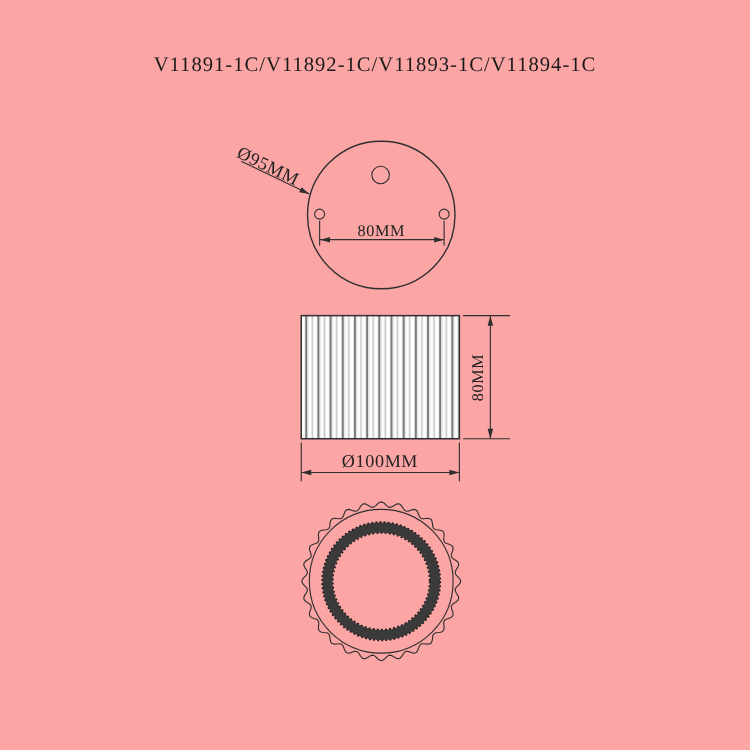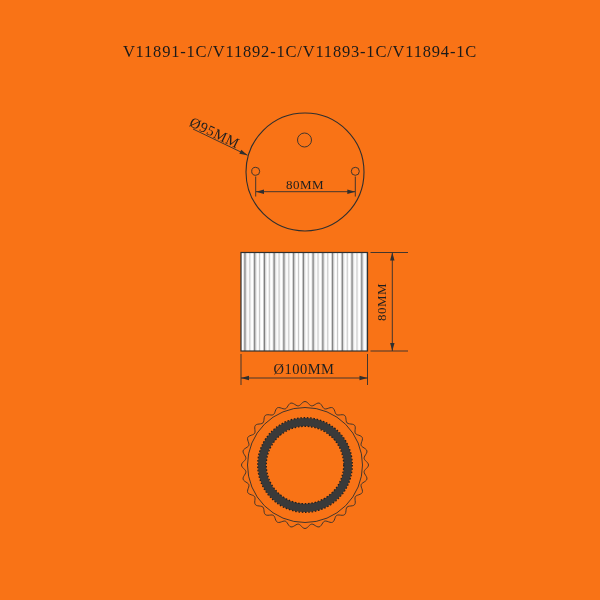--- a/index.html
+++ b/index.html
@@ -3,21 +3,21 @@
 <meta charset="utf-8">
 <style>
   html, body {
     margin: 0;
     padding: 0;
     background: #ffffff;
   }
   .page {
     width: 600px;
     height: 600px;
-    background: #f97316;
+    background: #fca5a5;
     position: relative;
     overflow: hidden;
   }
   svg { display: block; }
   .drawing-text {
     font-family: "Liberation Serif", serif;
     fill: #1f1f1f;
     letter-spacing: 0.5px;
   }
   .title-text {

